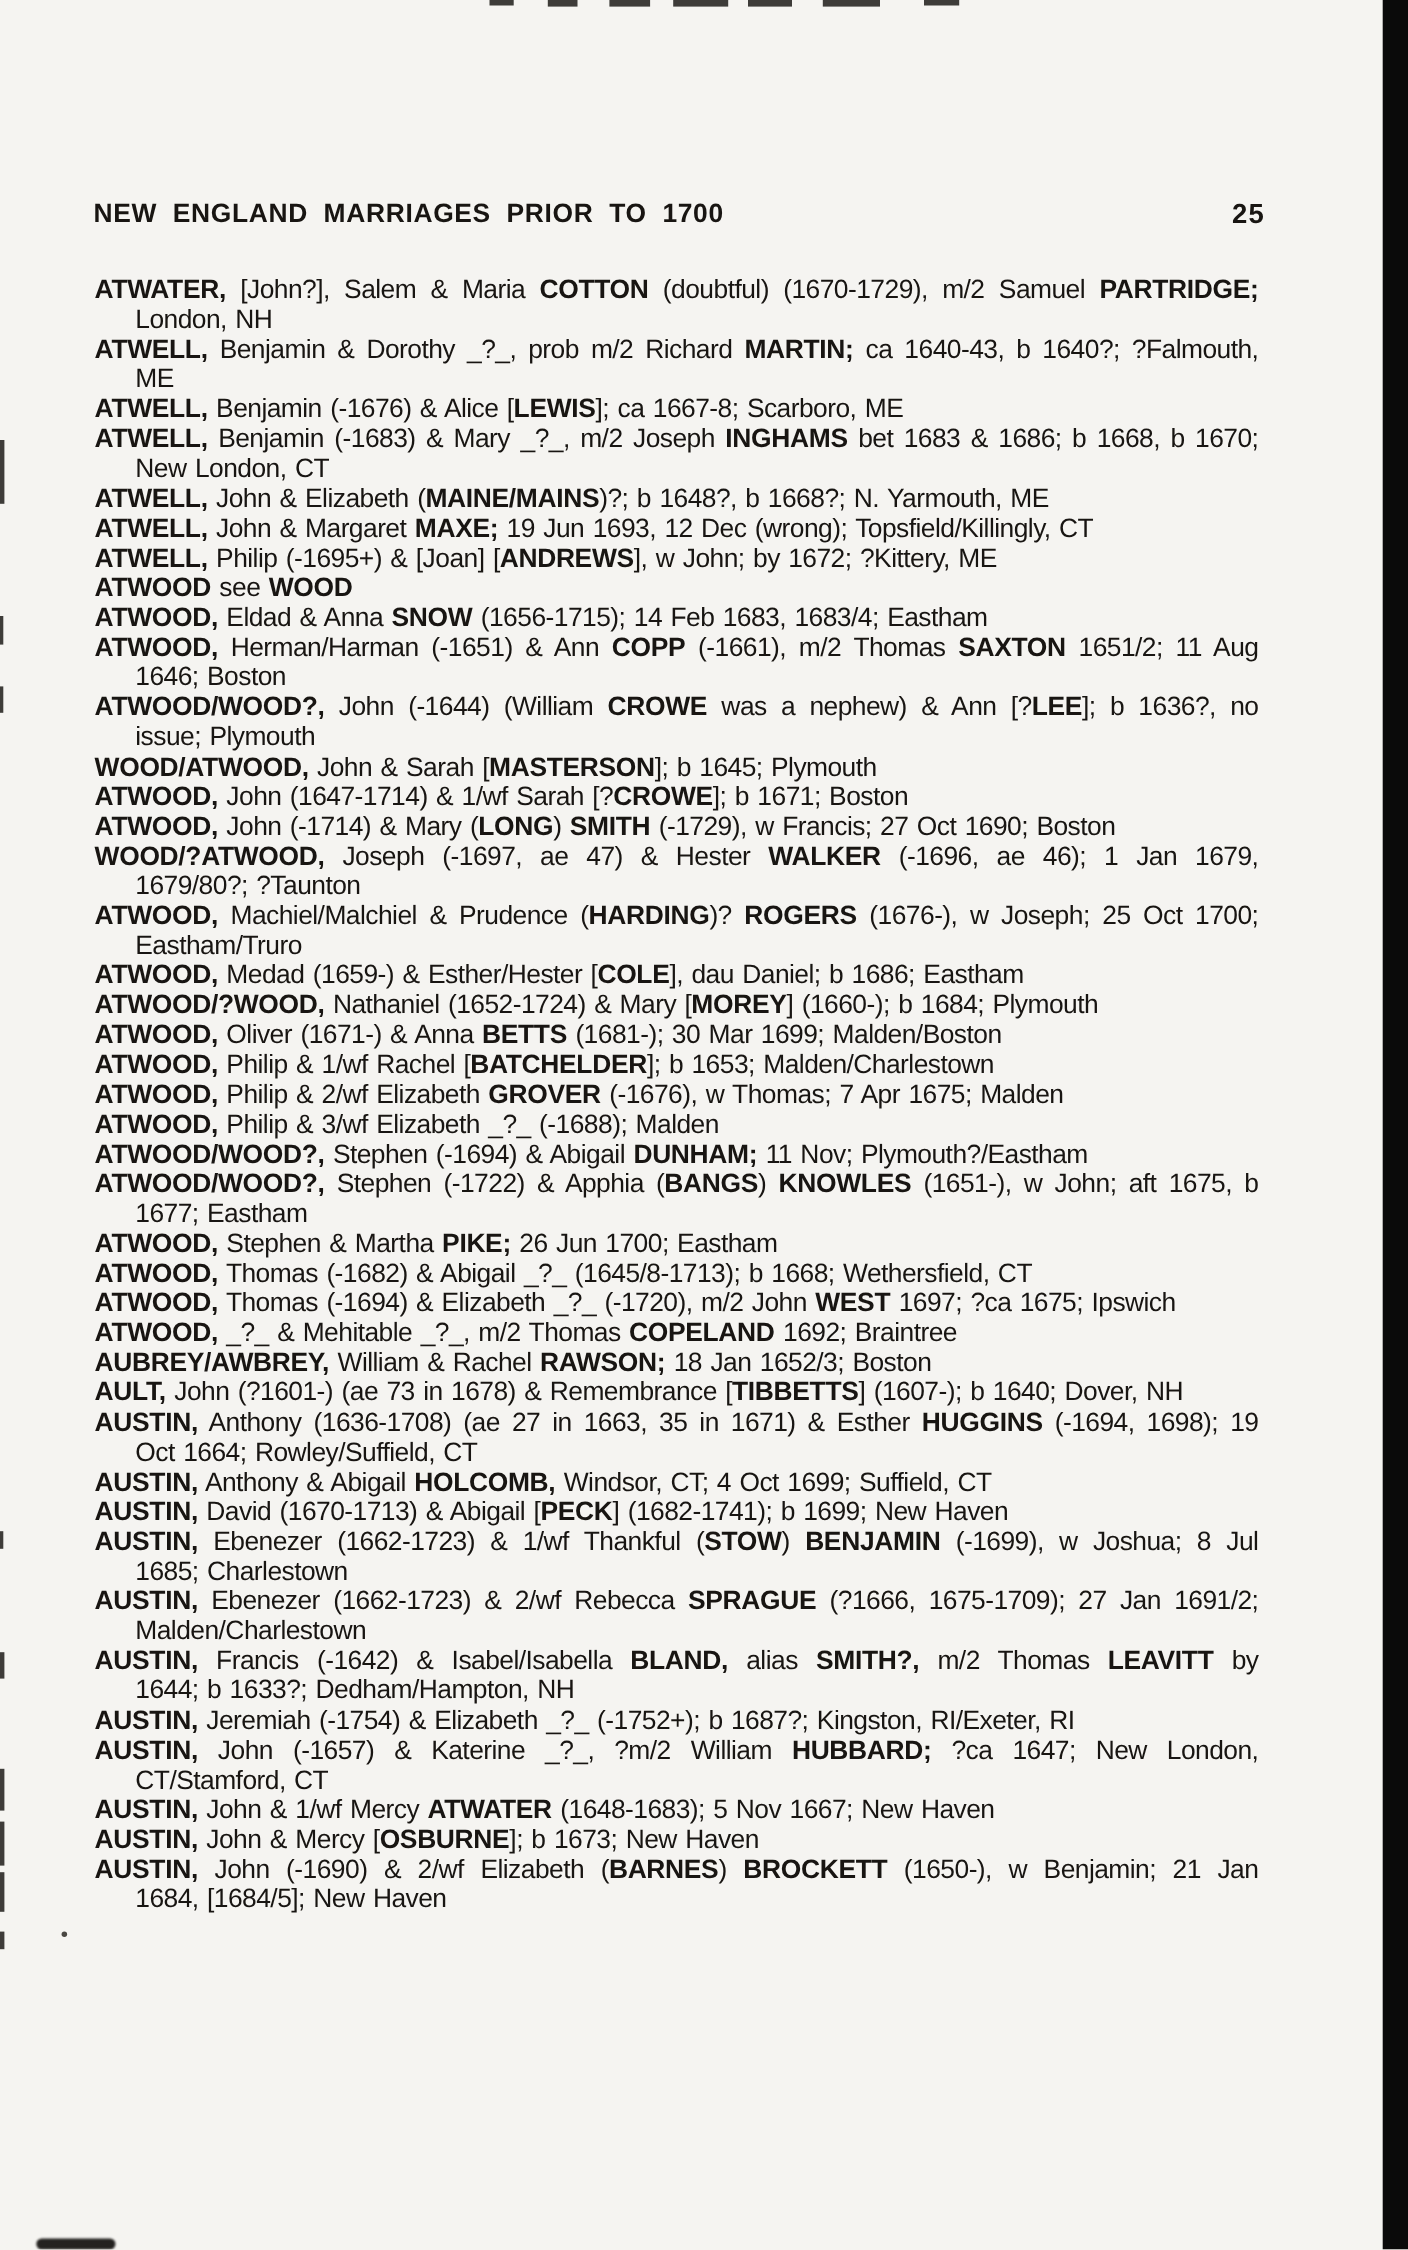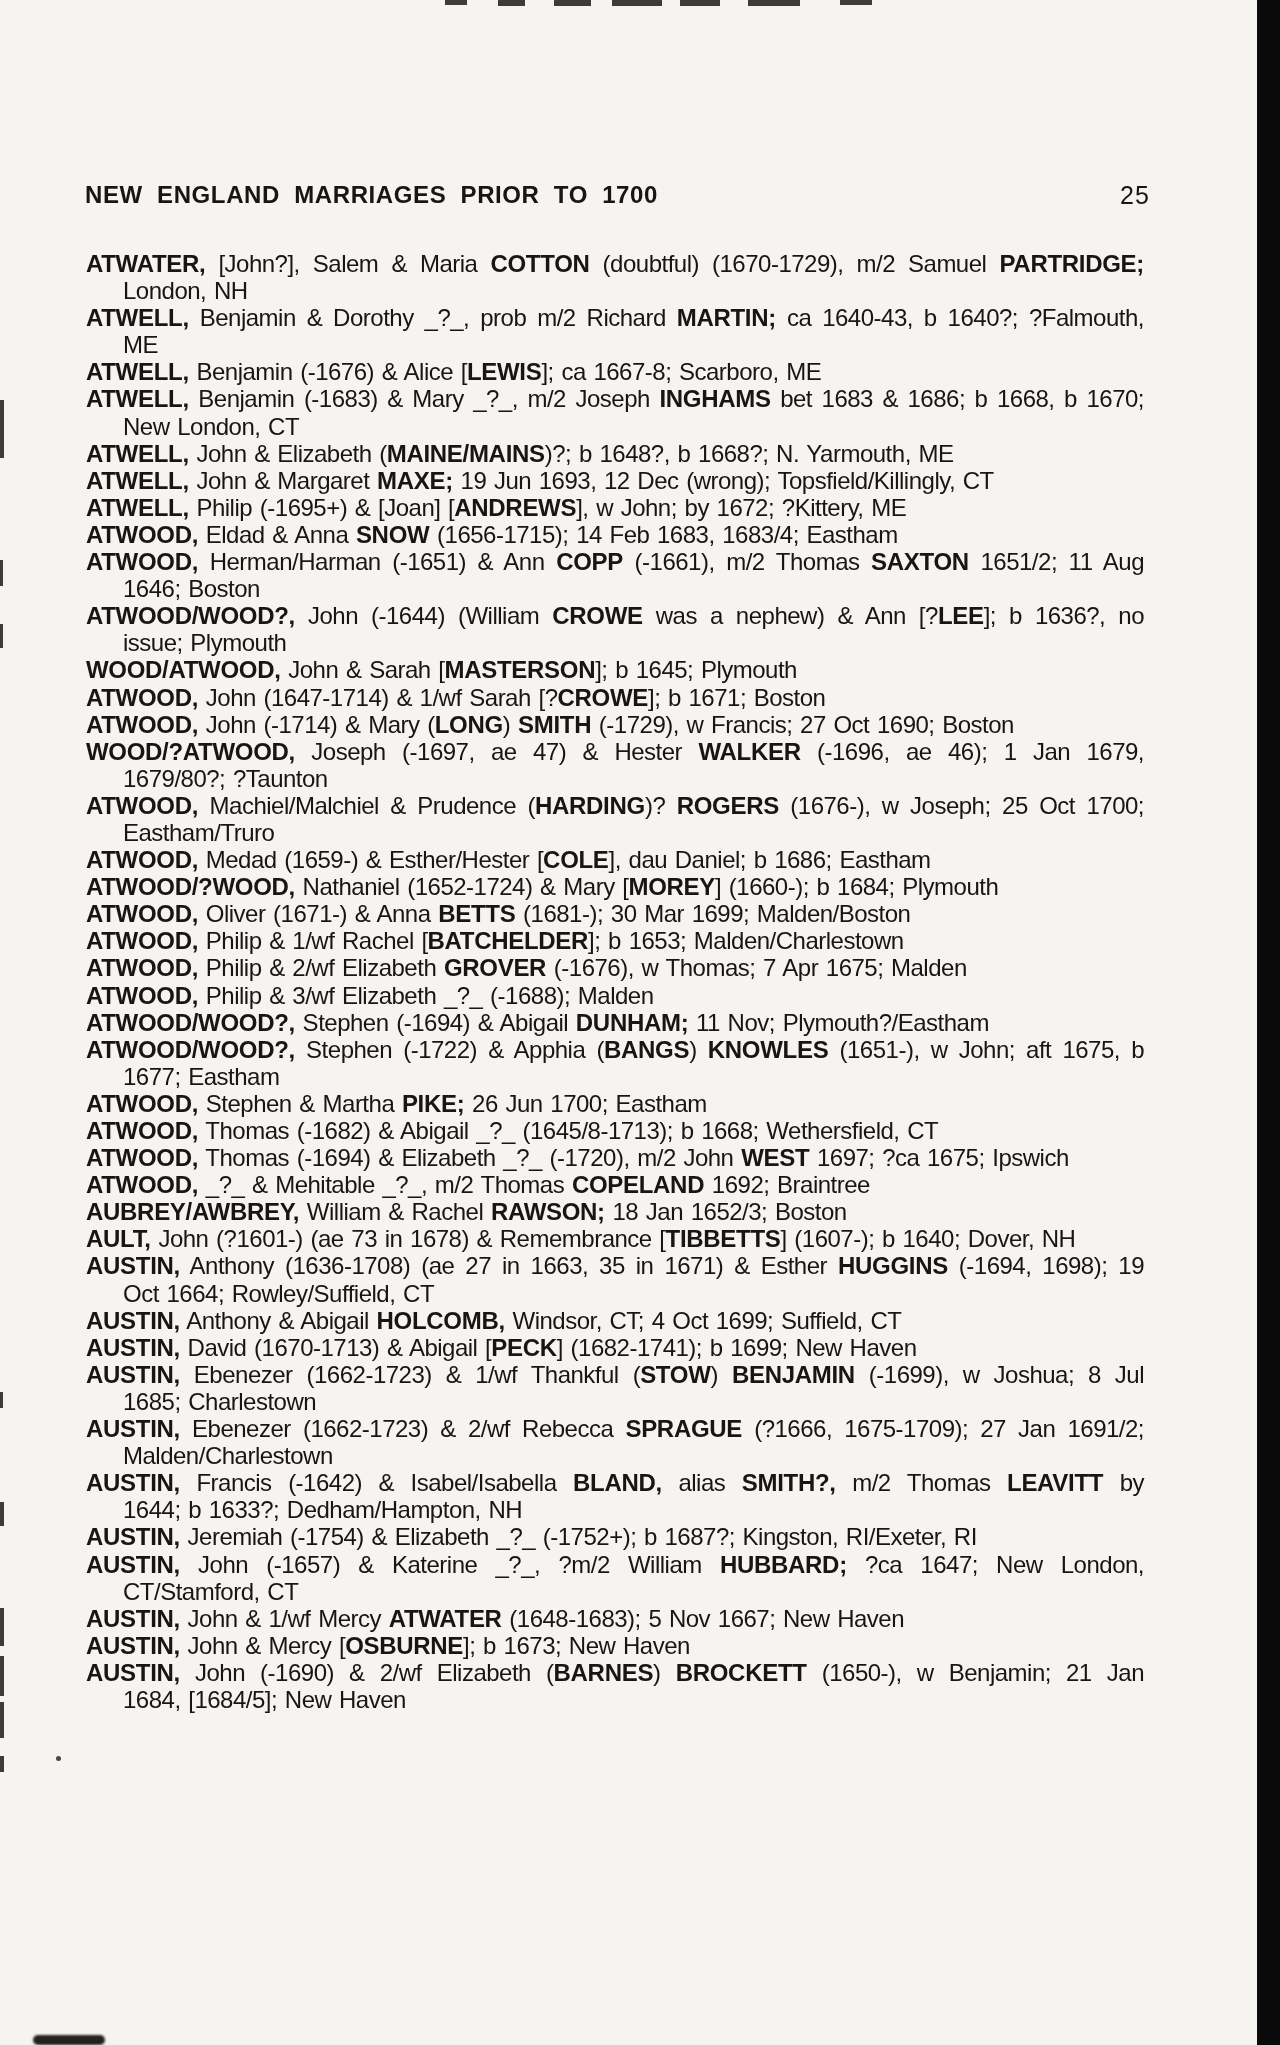--- a/index.html
+++ b/index.html
@@ -13,21 +13,21 @@
     overflow:hidden;
   }
   .page { position:absolute; inset:0; }
   .title {
     position:absolute; left:85px; top:181px; width:1056px;
     text-align:left; font-size:24px; font-weight:700;
     letter-spacing:0.6px; word-spacing:7px; white-space:nowrap;
   }
   .pagenum {
     position:absolute; left:1120px; top:181px;
-    font-size:25px; font-weight:400; letter-spacing:1px;
+    font-size:25px; font-weight:700; letter-spacing:1px;
   }
   .entries {
     position:absolute; left:86px; top:250px; width:1058px;
     font-size:24px; line-height:27.1px;
     letter-spacing:-0.5px; word-spacing:1.5px;
   }
   .line { white-space:nowrap; width:100%; }
   .line b { font-weight:700; letter-spacing:-0.3px; }
   .line.indent { padding-left:37px; }
   .line.just { text-align-last:justify; }
@@ -67,20 +67,21 @@
       <div class="line just"><b>ATWATER,</b> [John?], Salem &amp; Maria <b>COTTON</b> (doubtful) (1670-1729), m/2 Samuel <b>PARTRIDGE;</b></div>
       <div class="line indent">London, NH</div>
       <div class="line just"><b>ATWELL,</b> Benjamin &amp; Dorothy _?_, prob m/2 Richard <b>MARTIN;</b> ca 1640-43, b 1640?; ?Falmouth,</div>
       <div class="line indent">ME</div>
       <div class="line"><b>ATWELL,</b> Benjamin (-1676) &amp; Alice [<b>LEWIS</b>]; ca 1667-8; Scarboro, ME</div>
       <div class="line just"><b>ATWELL,</b> Benjamin (-1683) &amp; Mary _?_, m/2 Joseph <b>INGHAMS</b> bet 1683 &amp; 1686; b 1668, b 1670;</div>
       <div class="line indent">New London, CT</div>
       <div class="line"><b>ATWELL,</b> John &amp; Elizabeth (<b>MAINE/MAINS</b>)?; b 1648?, b 1668?; N. Yarmouth, ME</div>
       <div class="line"><b>ATWELL,</b> John &amp; Margaret <b>MAXE;</b> 19 Jun 1693, 12 Dec (wrong); Topsfield/Killingly, CT</div>
       <div class="line"><b>ATWELL,</b> Philip (-1695+) &amp; [Joan] [<b>ANDREWS</b>], w John; by 1672; ?Kittery, ME</div>
+      <div class="line"><b>ATWOOD</b> see <b>WOOD</b></div>
       <div class="line"><b>ATWOOD,</b> Eldad &amp; Anna <b>SNOW</b> (1656-1715); 14 Feb 1683, 1683/4; Eastham</div>
       <div class="line just"><b>ATWOOD,</b> Herman/Harman (-1651) &amp; Ann <b>COPP</b> (-1661), m/2 Thomas <b>SAXTON</b> 1651/2; 11 Aug</div>
       <div class="line indent">1646; Boston</div>
       <div class="line just"><b>ATWOOD/WOOD?,</b> John (-1644) (William <b>CROWE</b> was a nephew) &amp; Ann [?<b>LEE</b>]; b 1636?, no</div>
       <div class="line indent">issue; Plymouth</div>
       <div class="line"><b>WOOD/ATWOOD,</b> John &amp; Sarah [<b>MASTERSON</b>]; b 1645; Plymouth</div>
       <div class="line"><b>ATWOOD,</b> John (1647-1714) &amp; 1/wf Sarah [?<b>CROWE</b>]; b 1671; Boston</div>
       <div class="line"><b>ATWOOD,</b> John (-1714) &amp; Mary (<b>LONG</b>) <b>SMITH</b> (-1729), w Francis; 27 Oct 1690; Boston</div>
       <div class="line just"><b>WOOD/?ATWOOD,</b> Joseph (-1697, ae 47) &amp; Hester <b>WALKER</b> (-1696, ae 46); 1 Jan 1679,</div>
       <div class="line indent">1679/80?; ?Taunton</div>

